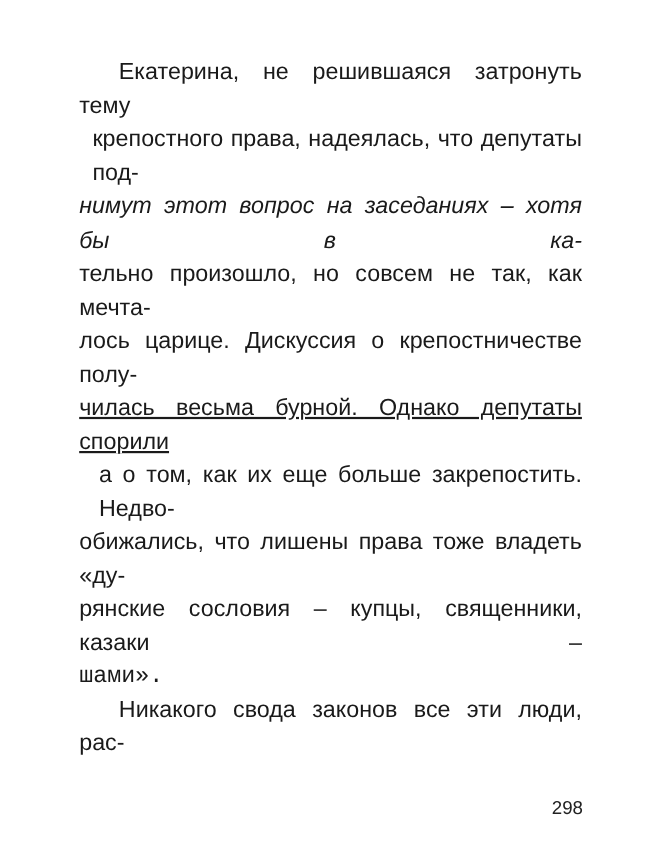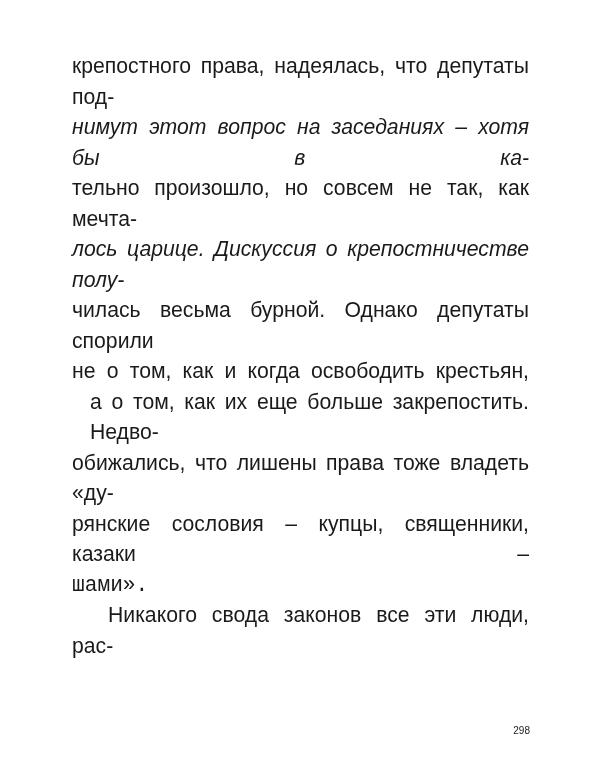--- a/index.html
+++ b/index.html
@@ -8,34 +8,34 @@
     position: absolute; left: 72px; top: 51px; width: 457px;
     font-family: "Liberation Sans", sans-serif;
     font-size: 21.2px; line-height: 30.5px; color: #1a1a1a;
   }
   .para { margin: 0; text-align: justify; text-align-last: left; }
   .line { display: block; text-align: justify; text-align-last: justify; white-space: nowrap; }
   .line.indent { text-indent: 36px; }
   .line.last { text-align-last: left; font-family: Liberation Mono, monospace; }
   .pagenum {
     position: absolute; left: 500px; top: 725px; width: 30px; text-align: right;
-    font-family: "Liberation Sans", sans-serif; font-size: 10px; color: #222;
+    font-family: "Liberation Sans", sans-serif; font-size: 17px; color: #222;
   }
 </style>
 </head>
 <body>
 
 <div class="page">
   <div class="para">
-    <span class="line" style="white-space: normal;">крепостного права, надеялась, что депутаты под-</span>
+    <span class="line indent" style="white-space: normal;">Екатерина, не решившаяся затронуть тему</span>
+    <span class="line" style="white-space: normal; margin-left: 12px;">крепостного права, надеялась, что депутаты под-</span>
     <span class="line" style="white-space: normal; font-style: italic;">нимут этот вопрос на заседаниях – хотя бы в ка-</span>
     <span class="line" style="white-space: normal;">тельно произошло, но совсем не так, как мечта-</span>
-    <span class="line" style="white-space: normal; font-style: italic;">лось царице. Дискуссия о крепостничестве полу-</span>
-    <span class="line" style="white-space: normal;">чилась весьма бурной. Однако депутаты спорили</span>
-    <span class="line" style="white-space: normal;">не о том, как и когда освободить крестьян,</span>
+    <span class="line" style="white-space: normal;">лось царице. Дискуссия о крепостничестве полу-</span>
+    <span class="line" style="white-space: normal; text-decoration: underline;">чилась весьма бурной. Однако депутаты спорили</span>
     <span class="line" style="white-space: normal; margin-left: 18px;">а о том, как их еще больше закрепостить. Недво-</span>
     <span class="line" style="white-space: normal;">обижались, что лишены права тоже владеть «ду-</span>
     <span class="line" style="white-space: normal;">рянские сословия – купцы, священники, казаки –</span>
     <span class="line last">шами».</span>
   </div>
   <div class="para">
     <span class="line indent" style="white-space: normal;">Никакого свода законов все эти люди, рас-</span>
 
   </div>
 

